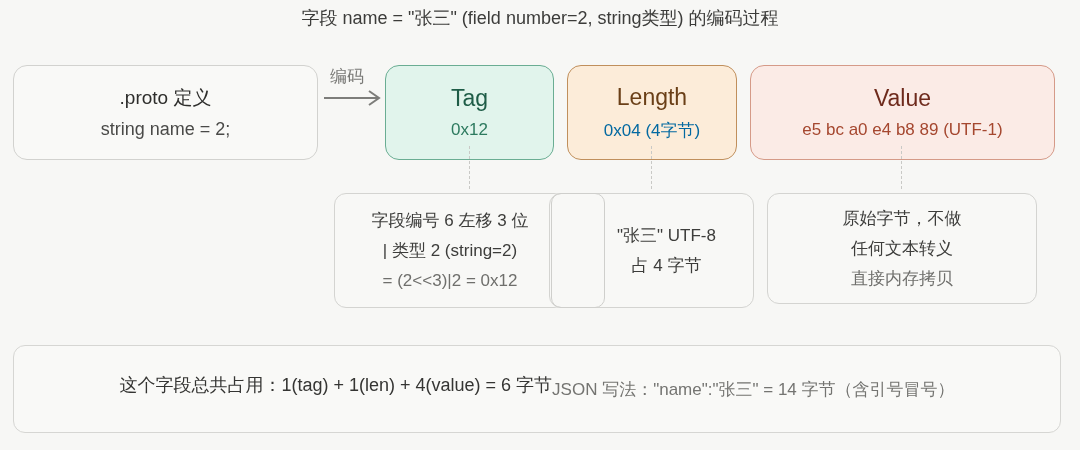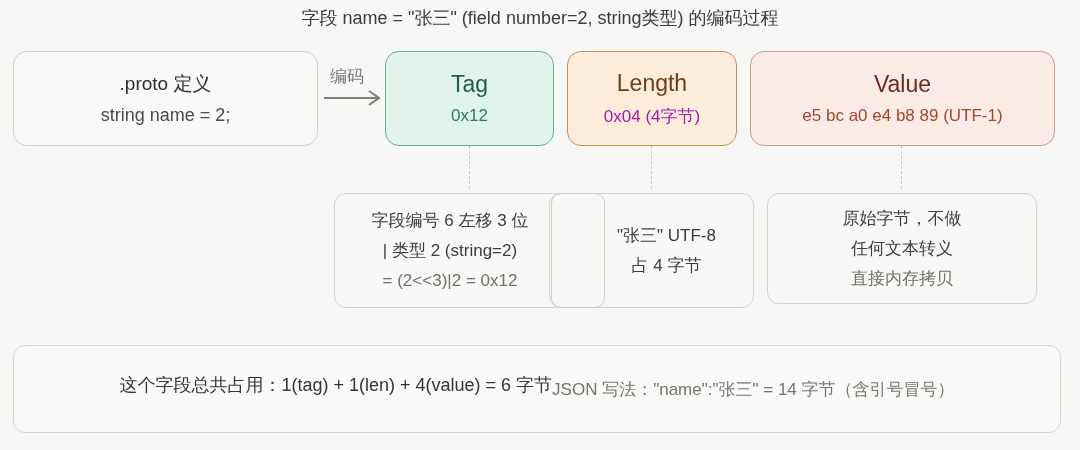--- a/index.html
+++ b/index.html
@@ -10,40 +10,40 @@
     color:#3a3a38;
     position:relative;
   }
   .abs { position:absolute; box-sizing:border-box; }
   .title {
     left:0; top:6px; width:1080px; text-align:center;
     font-size:18px; color:#3c3c3a;
   }
   .box {
     border-radius:14px; display:flex; flex-direction:column;
-    align-items:center; justify-content:center; text-align:center;
+    align-items:center; justify-content:center; text-align:center;margin-top:14px;
   }
   .proto { left:13px; top:51px; width:305px; height:95px;
     background:#f9f9f7; border:1px solid #d2d2cf; }
   .proto .l1 { font-size:19px; color:#2e2e2c; margin-bottom:8px; }
   .proto .l2 { font-size:18px; color:#4a4a48; }
 
   .arrow-label { left:330px; top:65px; font-size:17px; color:#7a7a77; }
   .arrow { left:322px; top:88px; width:60px; height:20px; }
 
   .seg .h { font-size:23px; margin-bottom:8px; }
   .seg .s { font-size:17px; }
   .tag { left:385px; top:51px; width:169px; height:95px;
     background:#e1f4ec; border:1.5px solid #6aad93; }
   .tag .h { color:#1e5c47; }
   .tag .s { color:#2d7a5f; }
   .len { left:567px; top:51px; width:170px; height:95px;
     background:#fcecd9; border:1.5px solid #c08f5c; }
   .len .h { color:#6a3f17;text-align:right; }
-  .len .s { color:#a21caf; }
+  .len .s { color:#0369a1; }
   .val { left:750px; top:51px; width:305px; height:95px;
     background:#fbebe6; border:1.5px solid #d59a88; }
   .val .h { color:#6e2a1c; }
   .val .s { color:#a5472f; }
 
   .dash { width:0; border-left:1.5px dashed #c9c9c6; top:146px; height:43px; }
 
   .note { background:#f8f8f6; border:1px solid #d4d4d1; border-radius:12px;
     display:flex; flex-direction:column; align-items:center; justify-content:center;
     text-align:center; font-size:17px; line-height:30px; color:#3d3d3b; }

